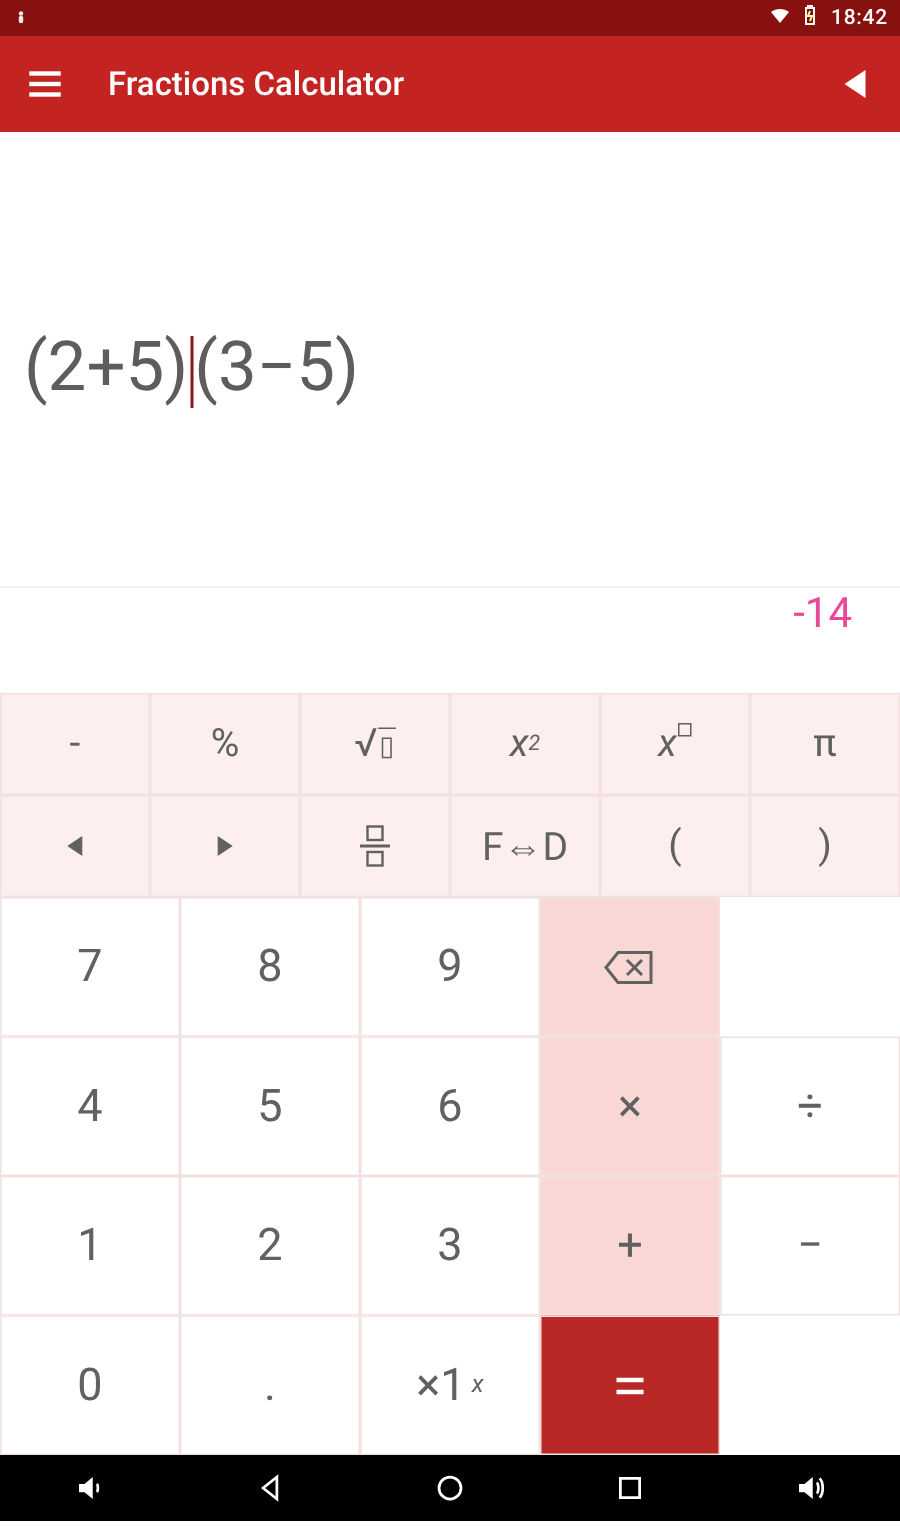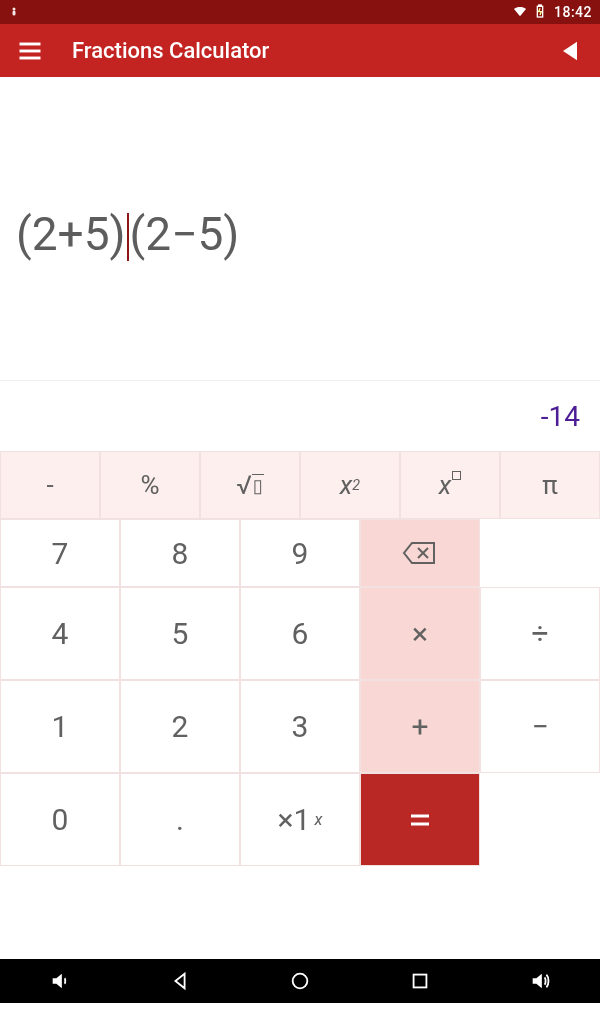--- a/index.html
+++ b/index.html
@@ -8,32 +8,32 @@
   
   .status-bar { height: 24px; background: #86110f; color: #fff; display: flex; align-items: center; padding: 0 8px; font-size: 14px; }
   .status-left { width: 24px; display:flex; align-items:center; }
   .status-left svg { width:12px; height:12px; opacity:.9 }
   .status-spacer { flex: 1; }
   .status-icons { display: flex; align-items: center; gap: 4px; }
   .status-icons svg { width: 16px; height: 16px; }
   .status-time { font-weight: 500; letter-spacing: .5px; margin-left: 2px; }
 
   
-  .app-bar { height: 53px; background: #c32422; color: #fff; display: flex; align-items: center; padding: 0 16px; }
+  .app-bar { height: 64px; background: #c32422; color: #fff; display: flex; align-items: center; padding: 0 16px; }
   .hamburger { width: 28px; height: 28px; margin-right: 28px; cursor: pointer; }
   .app-title { font-size: 22px; font-weight: 500; flex: 1; }
   .chevron-left { width: 28px; height: 28px; cursor: pointer; }
 
   
   .display { height: 304px; border-bottom: 1px solid #eee; position: relative; }
   .expr { position: absolute; left: 16px; top: 130px; font-size: 46px; color: #5d5d5d; font-weight: 400; display:flex; align-items:flex-end; white-space: nowrap; }
   .expr .cursor { display:inline-block; width:2px; height:48px; background:#8c1616; vertical-align:middle; margin: 0 1px; }
 
   
-  .result { height: 70px; display: flex; align-items: center; justify-content: flex-end; padding: 0 20px; color: #4c1d95; font-size: 28px; }
+  .result { height: 70px; display: flex; justify-content: flex-end; padding: 0 32px; color: #ec4899; font-size: 28px; }
 
   
   .keypad { display: grid; grid-template-rows: 68px 68px repeat(4,93px); }
   .row { display: grid; }
   .row.fn { grid-template-columns: repeat(6,1fr); }
   .row.op { grid-template-columns: repeat(5,1fr); }
   .key { display:flex; align-items:center; justify-content:center; font-size: 30px; color:#616161; border:1px solid #f1e2e1; cursor:pointer; user-select:none; background:#fff; }
   .row.fn .key { background:#fcefed; font-size:26px; }
   .key.pink { background:#f8d7d4; }
   .key.red  { background:#b92825; color:#fff; }
@@ -89,21 +89,21 @@
     <svg viewBox="0 0 24 24" fill="#fff">
         <path d="M18 4 L6 12 L18 20 Z"></path>
       </svg>
   </span>
 </div>
 
 <div class="display">
   <div class="expr">
     <span>(2+5)</span>
       <span class="cursor"></span>
-      <span>(2−5)</span>
+      <span>(3−5)</span>
   </div>
 </div>
 
 <div class="result">
   <span>-14</span>
 </div>
 
 <div class="keypad">
 
   <div class="row fn">
@@ -114,20 +114,42 @@
         <span style="font-style:italic">x</span>
         <span class="sup">2</span>
       </div>
     <div class="key">
         <span style="font-style:italic">x</span>
         <span class="sq"></span>
       </div>
     <div class="key">π</div>
   </div>
 
+  <div class="row fn">
+    <div class="key">
+      <svg width="18" height="18" viewBox="0 0 24 24" fill="#616161">
+          <path d="M18 4 L6 12 L18 20 Z"></path>
+        </svg>
+    </div>
+    <div class="key">
+      <svg width="18" height="18" viewBox="0 0 24 24" fill="#616161">
+          <path d="M6 4 L18 12 L6 20 Z"></path>
+        </svg>
+    </div>
+    <div class="key">
+      <svg width="26" height="30" viewBox="0 0 26 30" fill="none" stroke="#616161" stroke-width="1.6">
+        <rect x="8" y="2" width="10" height="9"></rect>
+          <line x1="3" y1="15" x2="23" y2="15" stroke-width="2"></line>
+          <rect x="8" y="19" width="10" height="9"></rect>
+      </svg>
+    </div>
+    <div class="key small">F⇔D</div>
+    <div class="key">(</div>
+    <div class="key">)</div>
+  </div>
 
   <div class="row op">
     <div class="key">7</div>
     <div class="key">8</div>
     <div class="key">9</div>
     <div class="key pink">
       <svg width="40" height="28" viewBox="0 0 40 28" fill="none" stroke-width="2">
           <path d="M12 4 H34 V24 H12 L4 14 Z"></path>
           <line x1="18" y1="9" x2="28" y2="19"></line>
           <line x1="28" y1="9" x2="18" y2="19"></line>

